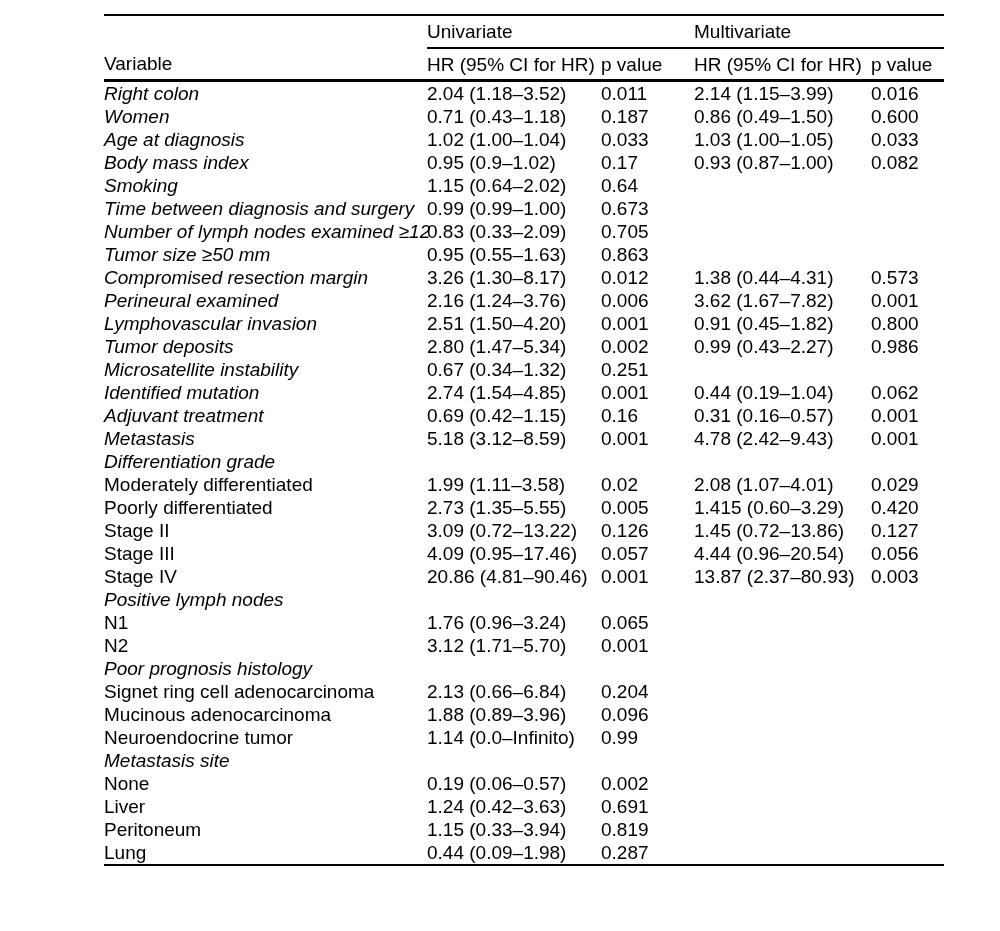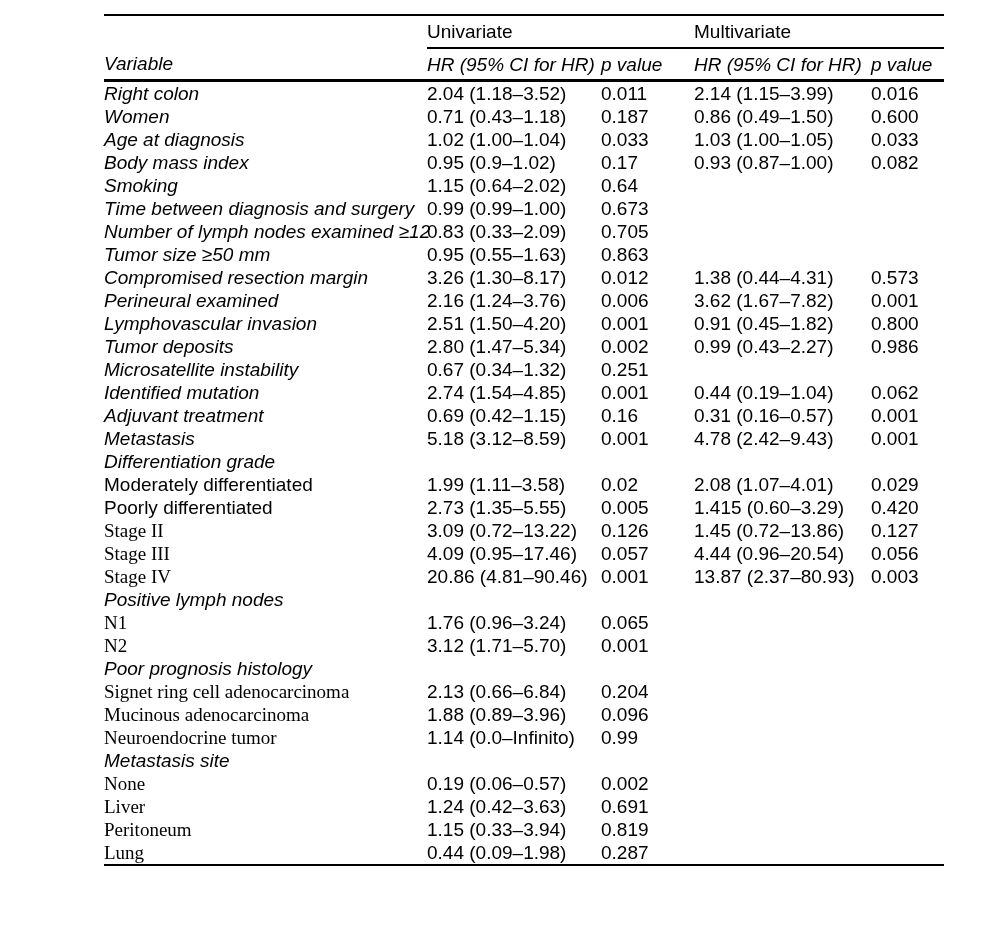--- a/index.html
+++ b/index.html
@@ -14,25 +14,25 @@
     border-collapse:collapse;table-layout:fixed;
     border-top:2px solid #000;border-bottom:2px solid #000;
     font-size:19px;line-height:23px;margin-left:24px;
   }
   table.stat td,table.stat th{
     padding:0;margin:0;white-space:nowrap;overflow:visible;
     text-align:left;vertical-align:middle;font-weight:normal;
   }
   tr.grp-row td{border-bottom:2px solid #000;height:31px;}
   tr.grp-row td.nob{border-bottom:none;}
-  tr.col-row th{border-bottom:3px solid #000;height:30px;font-style:italic;}
+  tr.col-row th{border-bottom:3px solid #000;height:30px;}
   tbody td{height:23px;}
   td.var,th.var{padding-left:6px;}
   .it{font-style:italic;}
-  .ind{padding-left:28px;font-family:Liberation Serif, serif;}
+  .ind{padding-left:28px;}
   .b{font-weight:bold;}
 </style>
 </head>
 <body>
 
 <div class="canvas">
   <table class="stat">
     <colgroup>
       <col style="width:323px">
       <col style="width:174px">

